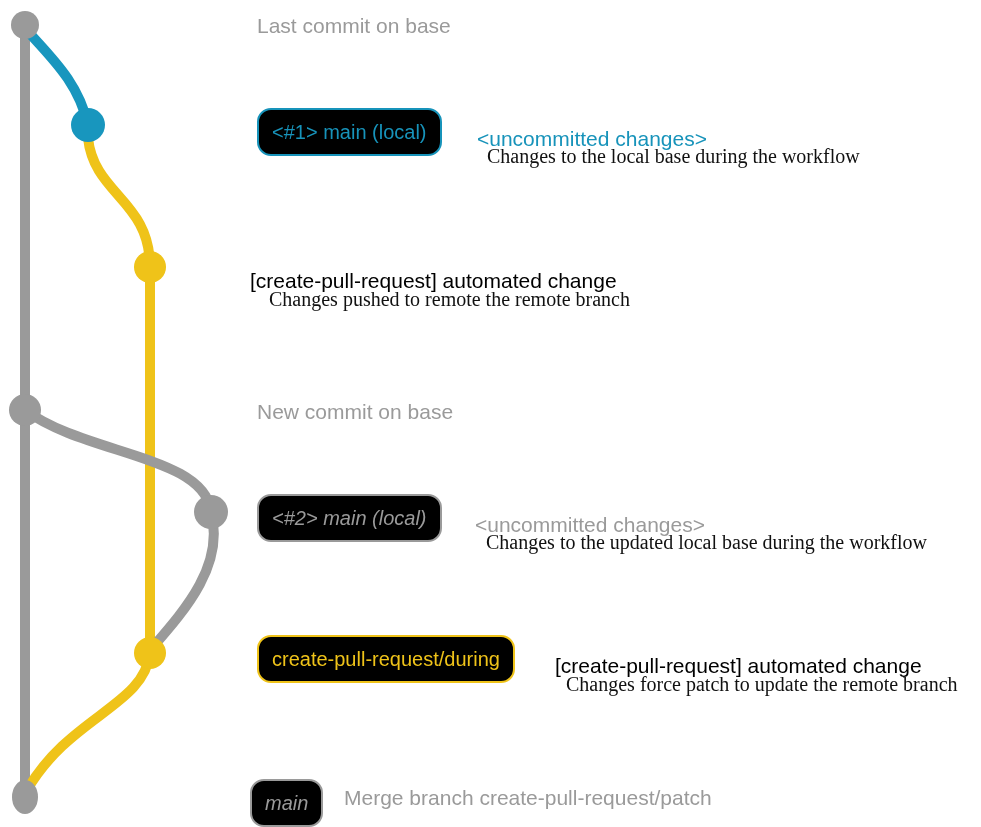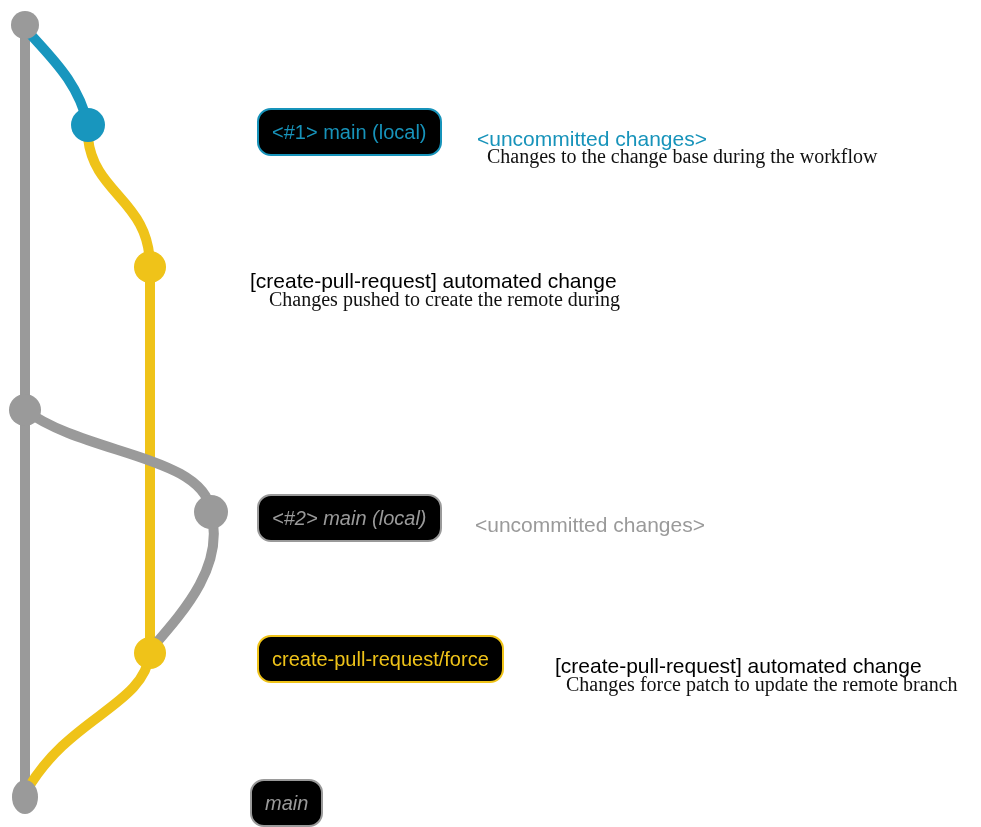--- a/index.html
+++ b/index.html
@@ -62,31 +62,35 @@
 
     <circle class="fill-gray" cx="25" cy="25" r="14"></circle>
     <circle class="fill-teal" cx="88" cy="125" r="17"></circle>
     <circle class="fill-yellow" cx="150" cy="267" r="16"></circle>
     <circle class="fill-gray" cx="25" cy="410" r="16"></circle>
     <circle class="fill-gray" cx="211" cy="512" r="17"></circle>
     <circle class="fill-yellow" cx="150" cy="653" r="16"></circle>
     <ellipse class="fill-gray" cx="25" cy="797" rx="13" ry="17"></ellipse>
   </svg>
 
+  <div class="label" style="left:257px;top:14px;">Last commit on base</div>
 
   <div class="badge teal" style="left:257px;top:108px;">&lt;#1&gt; main (local)</div>
   <div class="heading teal" style="left:477px;top:114px;">&lt;uncommitted changes&gt;</div>
-  <div class="note" style="left:487px;top:145px;">Changes to the change base during the workflow</div>
+  <div class="note" style="left:487px;top:145px;">Changes to the local base during the workflow</div>
 
   <div class="heading yellow" style="left:250px;top:256px;">[create-pull-request] automated change</div>
-  <div class="note" style="left:269px;top:288px;">Changes pushed to create the remote during</div>
+  <div class="note" style="left:269px;top:288px;">Changes pushed to remote the remote branch</div>
 
+  <div class="label" style="left:257px;top:400px;">New commit on base</div>
 
   <div class="badge gray" style="left:257px;top:494px;">&lt;#2&gt; main (local)</div>
   <div class="heading gray" style="left:475px;top:500px;">&lt;uncommitted changes&gt;</div>
+  <div class="note" style="left:486px;top:531px;">Changes to the updated local base during the workflow</div>
 
-  <div class="badge yellow" style="left:257px;top:635px;">create-pull-request/force</div>
+  <div class="badge yellow" style="left:257px;top:635px;">create-pull-request/during</div>
   <div class="heading yellow" style="left:555px;top:641px;">[create-pull-request] automated change</div>
   <div class="note" style="left:566px;top:673px;">Changes force patch to update the remote branch</div>
 
   <div class="badge gray" style="left:250px;top:779px;">main</div>
+  <div class="label" style="left:344px;top:786px;">Merge branch create-pull-request/patch</div>
 
 </div>
 
 </body></html>

